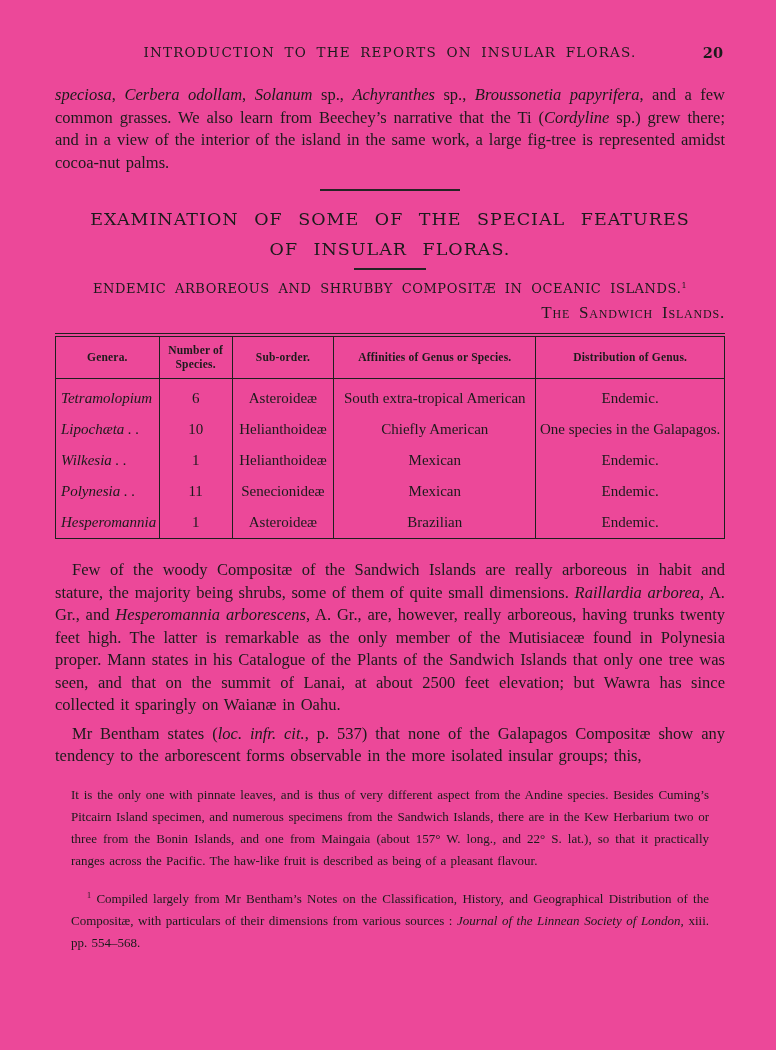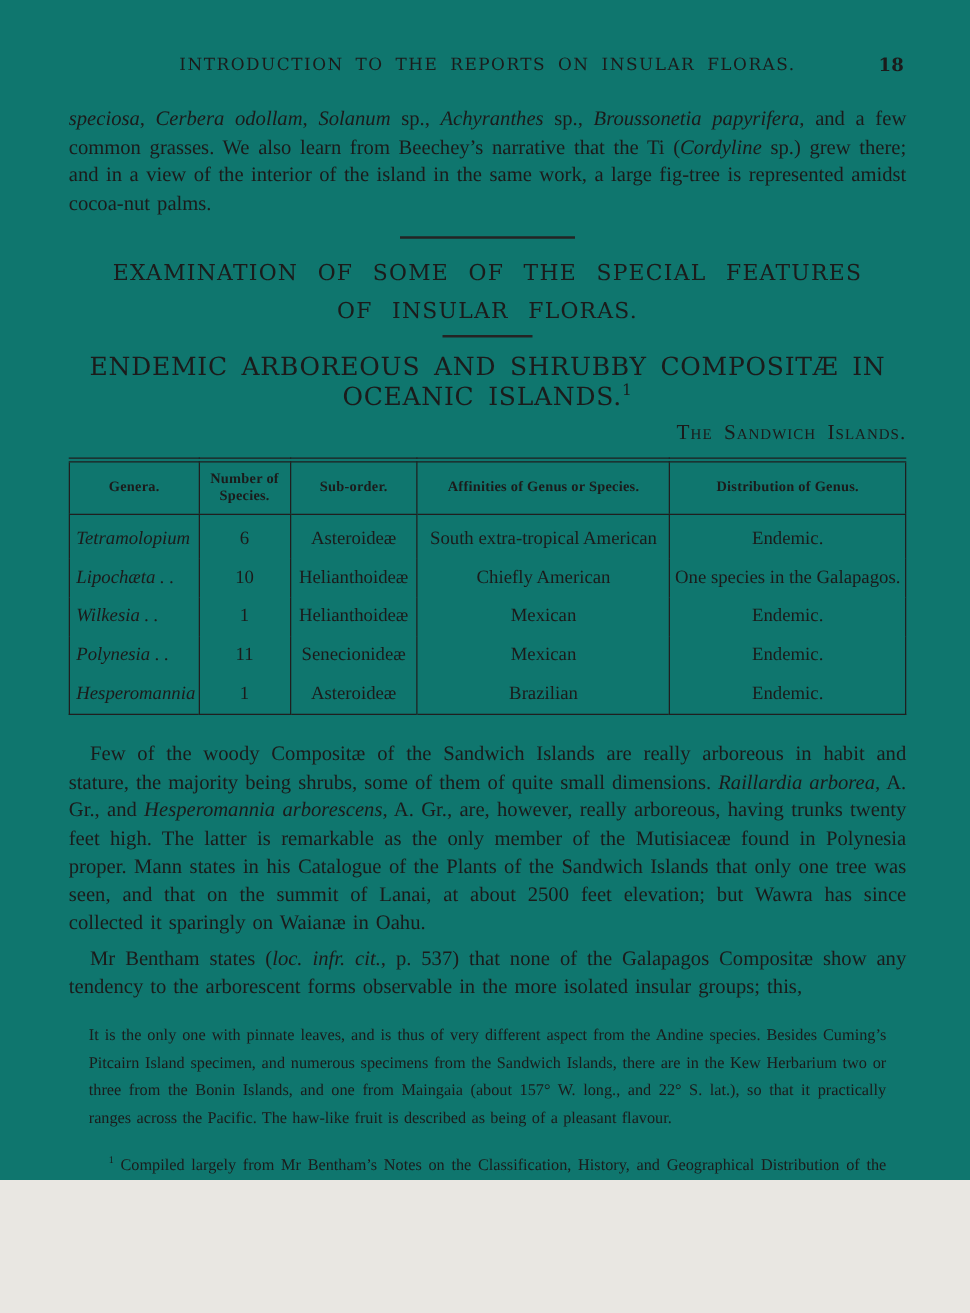--- a/index.html
+++ b/index.html
@@ -1,20 +1,20 @@
 <!DOCTYPE html>
 <html><head>
 <meta charset="utf-8">
 <style>
   html,body{margin:0;padding:0;background:#e9e7e2;}
   .page{
     position:relative;
-    width:776px;height:944px;
+    width:776px;height:1050px;
     margin:0 auto;
-    background:#0f766e;
+    background:#ec4899;
     color:#1b1b1b;
     font-family:"Liberation Serif", serif;
     box-sizing:border-box;
     padding:44px 51px 0 55px;
     overflow:hidden;
   }
   
   .running-head{
     position:relative;
     text-align:center;
@@ -57,21 +57,21 @@
     font-size:17.5px;
     line-height:30px;
     letter-spacing:1px;
     word-spacing:9px;
   }
   h2.subsection{
     margin:11px 0 0;
     text-align:center;
     font-family:"DejaVu Serif", serif;
     font-weight:normal;
-    font-size:20px;
+    font-size:13px;
     letter-spacing:0.6px;
     word-spacing:4px;
   }
   h3.smallcaps{
     margin:7px 0 0;
     text-align:right;
     font-weight:normal;
     font-size:17px;
     font-variant-caps:small-caps;
     letter-spacing:0.8px;
@@ -128,21 +128,21 @@
   }
   .footnotes p.note1{text-indent:16px;}
 </style>
 </head>
 <body>
 
 <div class="page">
 
   <div class="running-head">
     <span>INTRODUCTION TO THE REPORTS ON INSULAR FLORAS.</span>
-    <span class="page-num">18</span>
+    <span class="page-num">20</span>
   </div>
 
   <p class="body first"><i>speciosa</i><span>, </span><i>Cerbera odollam</i><span>, </span><i>Solanum</i><span> sp., </span><i>Achyranthes</i><span> sp., </span><i>Broussonetia papyrifera</i><span>, and a few common grasses. We also learn from Beechey’s narrative that the Ti (</span><i>Cordyline</i><span> sp.) grew there; and in a view of the interior of the island in the same work, a large fig-tree is represented amidst cocoa-nut palms.</span></p>
 
   <div class="rule rule-1"></div>
 
   <h1 class="section">EXAMINATION OF SOME OF THE SPECIAL FEATURES OF INSULAR FLORAS.</h1>
 
   <div class="rule rule-2"></div>
 

